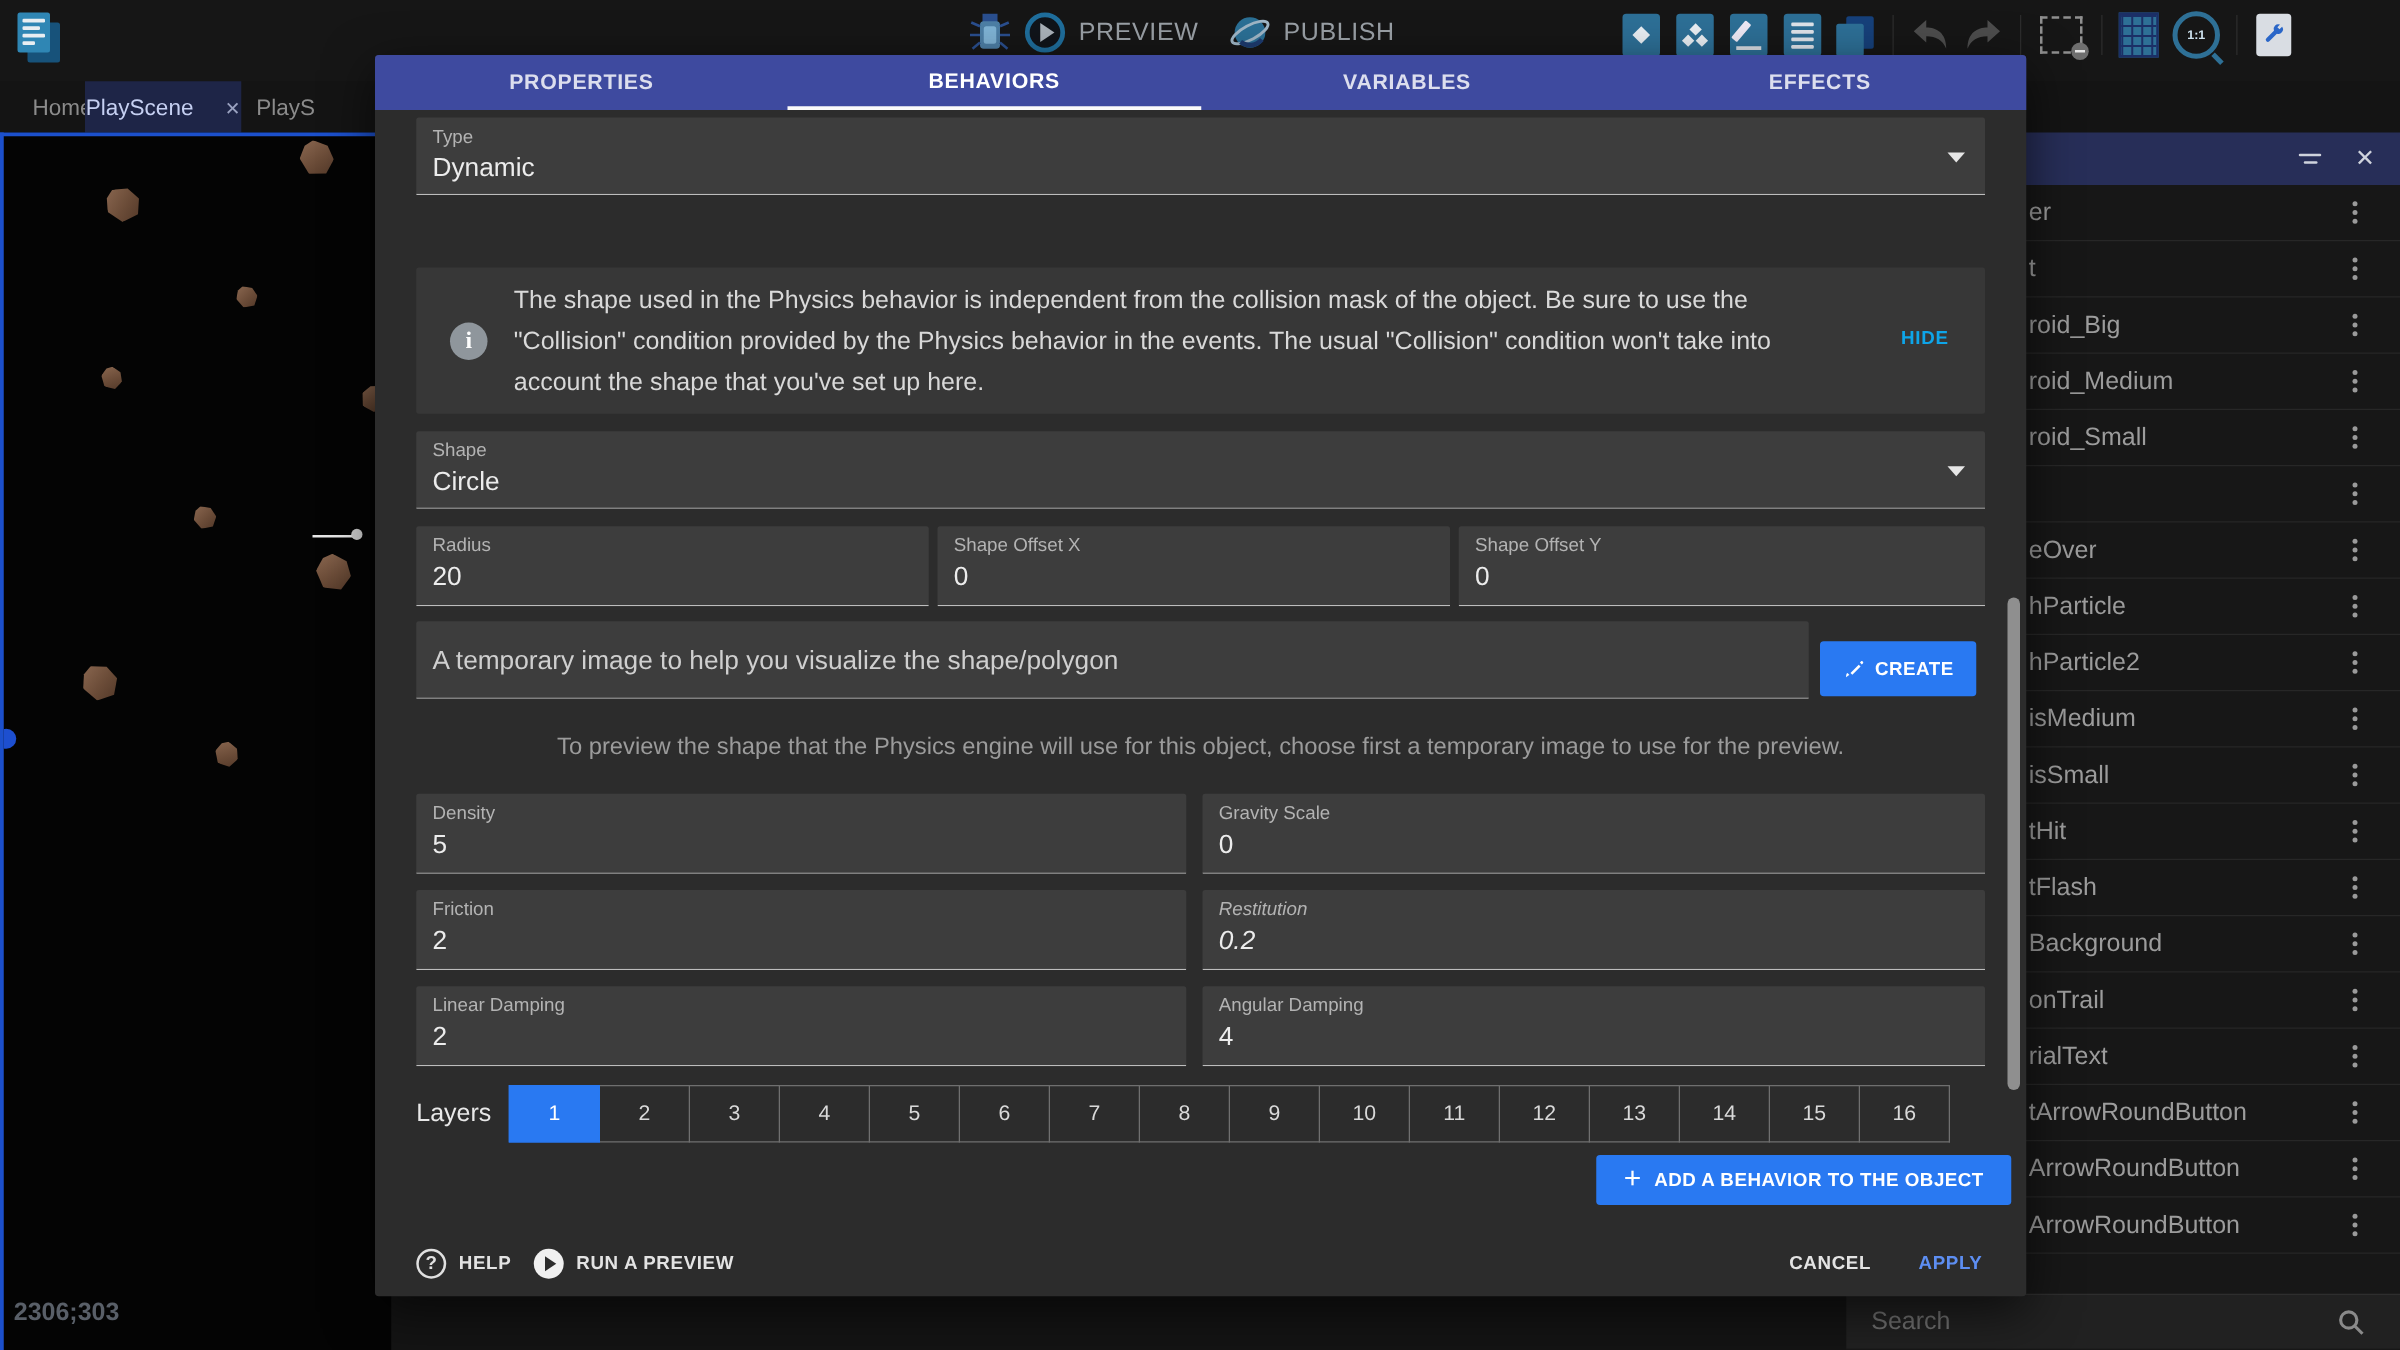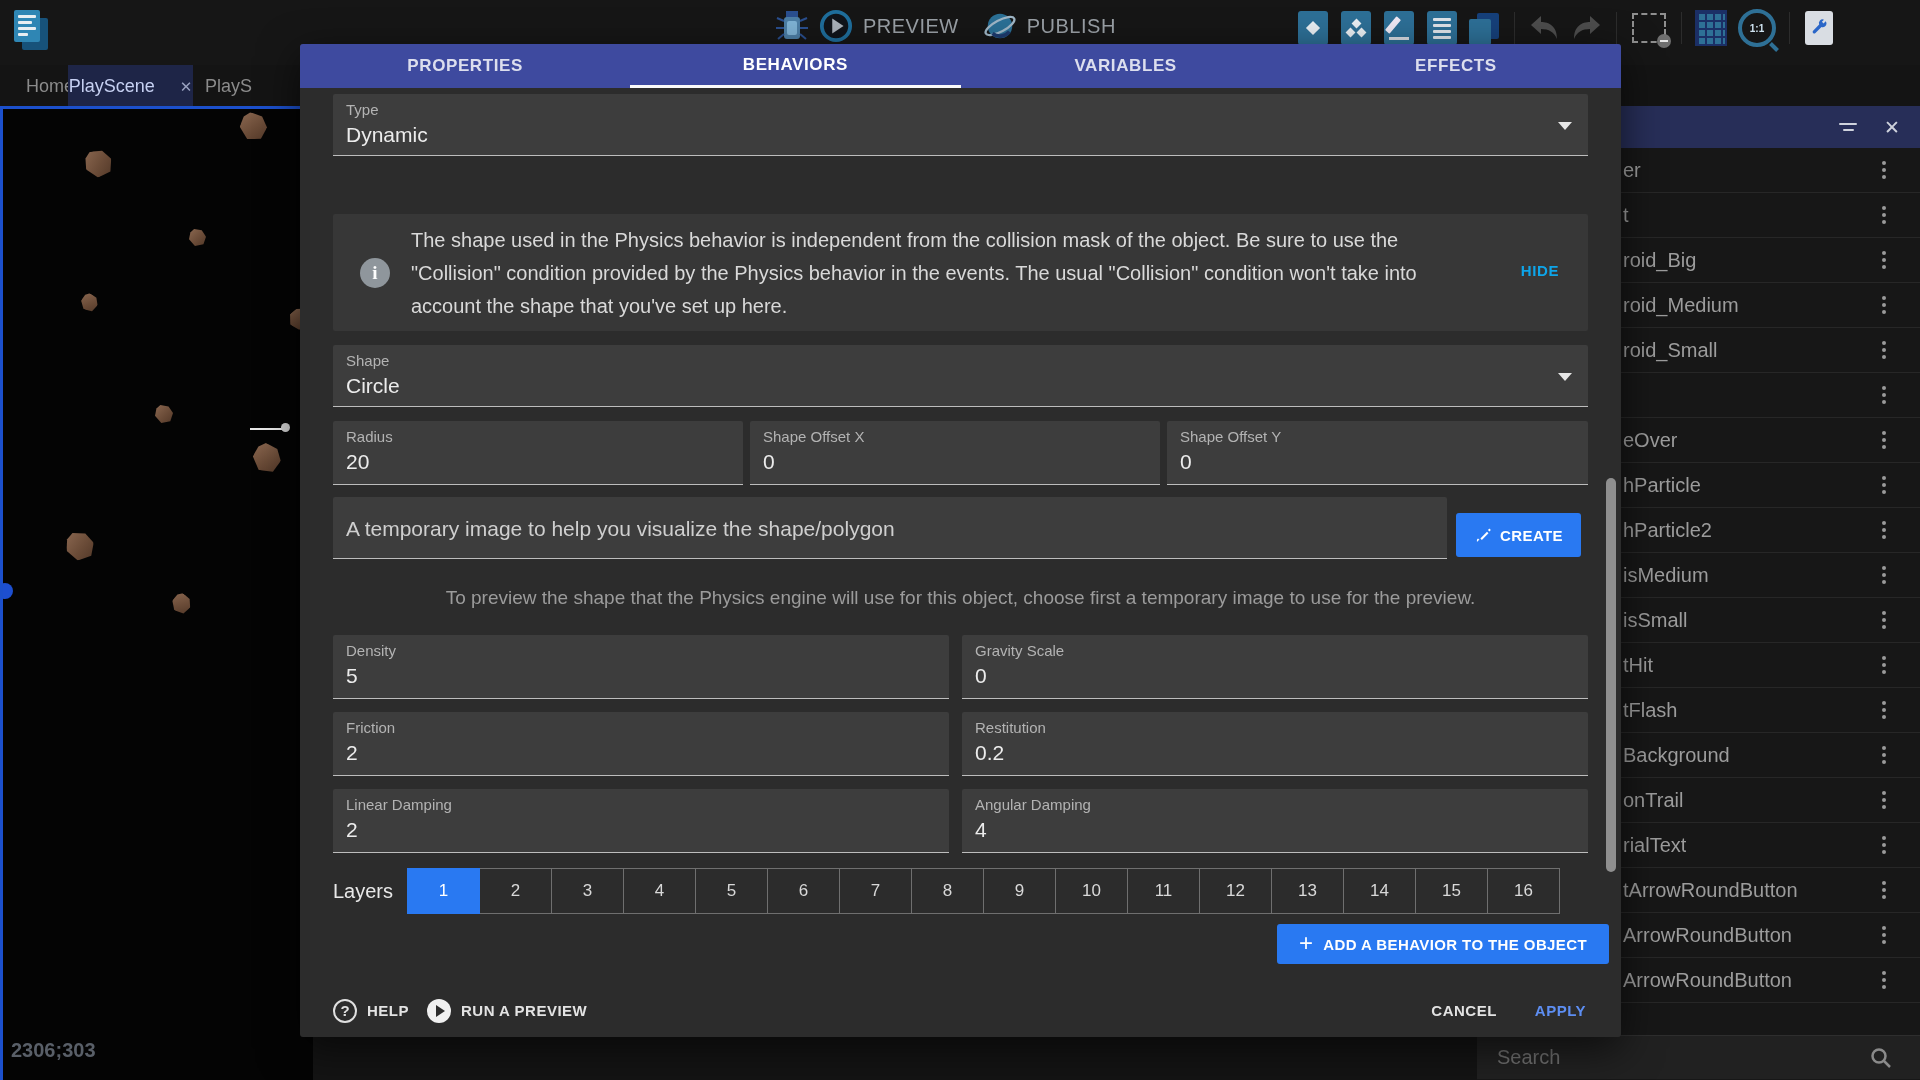--- a/index.html
+++ b/index.html
@@ -508,21 +508,21 @@
     </div>
     <div class="field" style="left:662px;top:591px;width:626px;height:64px;">
       <span class="lbl">Gravity Scale</span>
       <span class="val">0</span>
     </div>
 
     <div class="field" style="left:33px;top:668px;width:616px;height:64px;">
       <span class="lbl">Friction</span>
       <span class="val">2</span>
     </div>
-    <div class="field" style="left:662px;top:668px;width:626px;height:64px;">
+    <div class="field" style="left:662px;top:668px;width:626px;height:64px;font-style:italic;">
       <span class="lbl">Restitution</span>
       <span class="val">0.2</span>
     </div>
 
     <div class="field" style="left:33px;top:745px;width:616px;height:64px;">
       <span class="lbl">Linear Damping</span>
       <span class="val">2</span>
     </div>
     <div class="field" style="left:662px;top:745px;width:626px;height:64px;">
       <span class="lbl">Angular Damping</span>

